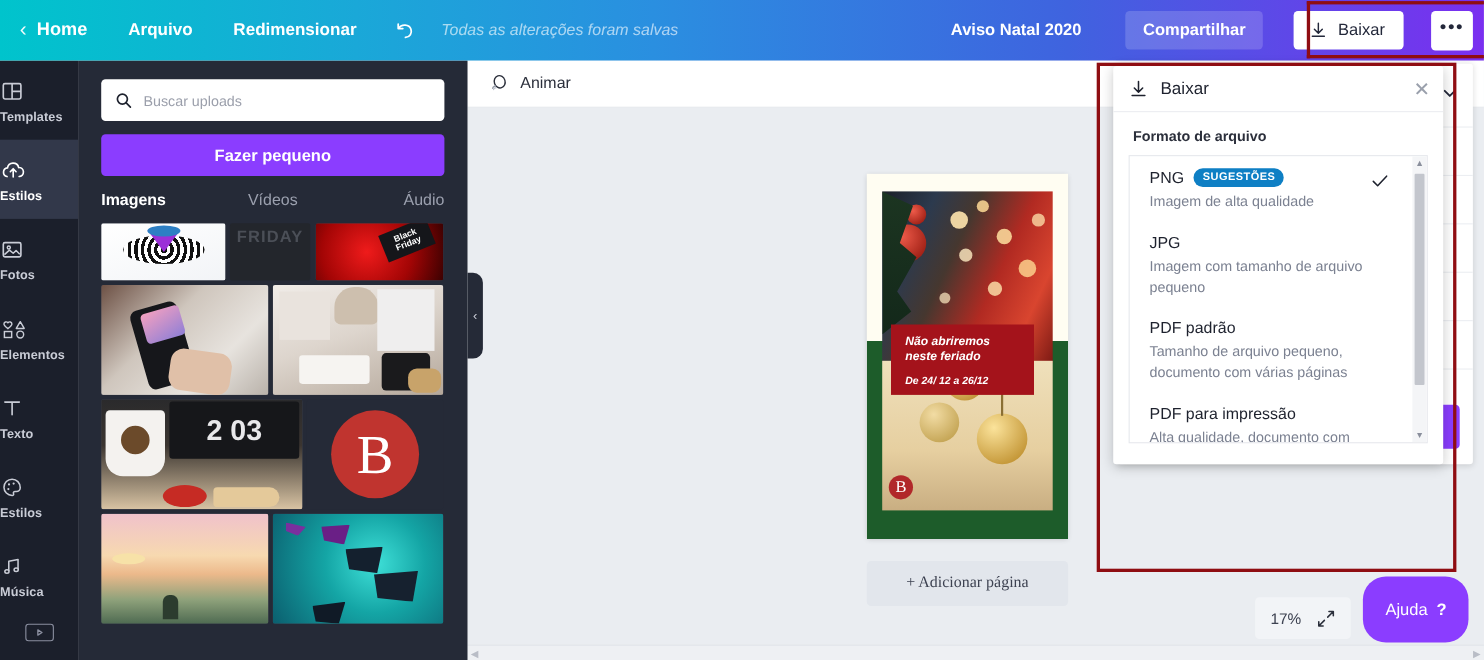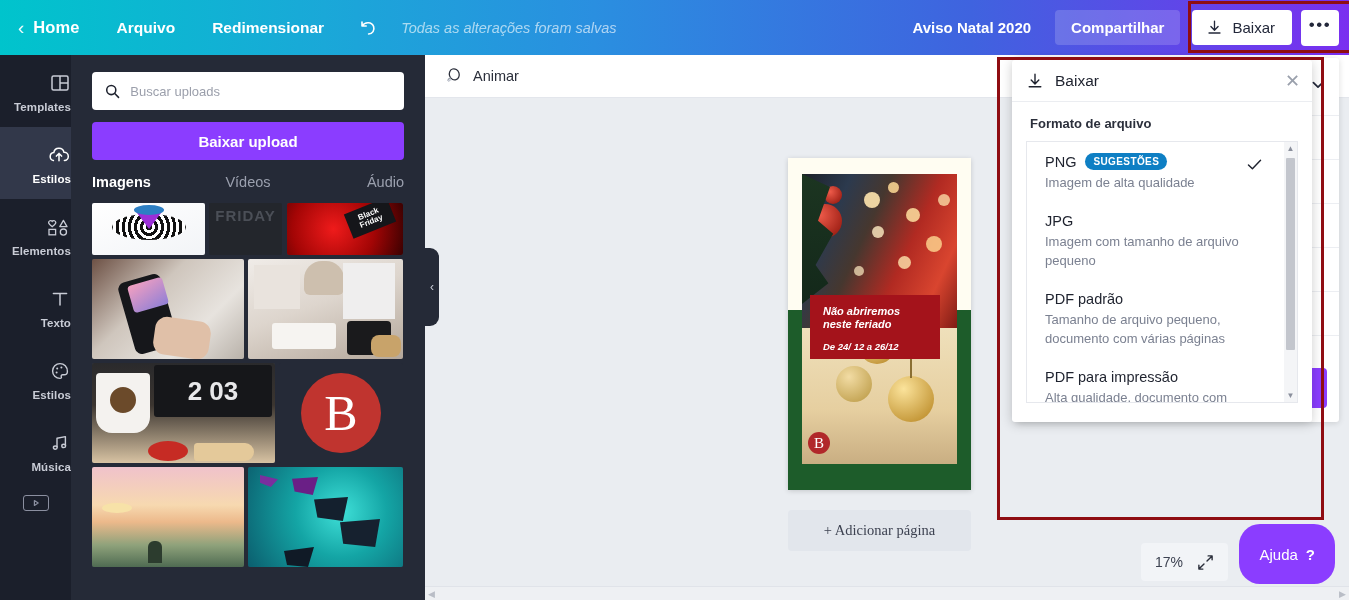--- a/index.html
+++ b/index.html
@@ -30,21 +30,21 @@
     white-space: nowrap;
   }
   .tb-undo {
     margin-left: 33px; cursor: pointer; display: flex; align-items: center;
   }
   .tb-saved {
     margin-left: 22px; font-size: 14.5px; font-style: italic;
     color: rgba(255,255,255,.62); white-space: nowrap;
   }
   .tb-right {
-    margin-left: auto; display: flex; align-items: center; gap: 0;
+    margin-left: auto; display: flex; align-items: center; gap: 16px;
     padding-right: 10px;
   }
   .tb-title {
     font-size: 15px; font-weight: bold; margin-right: 24px; white-space: nowrap;
   }
   .tb-share {
     font-size: 15px; font-weight: bold;
     background: rgba(255,255,255,.17);
     padding: 9px 16px; border-radius: 4px; cursor: pointer;
     white-space: nowrap;
@@ -64,21 +64,21 @@
     padding-bottom: 6px;
   }
 
   
   .rail {
     position: absolute; top: 55px; left: 0; width: 71px; height: 545px;
     background: #1b1f2b; z-index: 30;
   }
   .rail-item {
     width: 71px; height: 72px;
-    display: flex; flex-direction: column; align-items: flex-end; justify-content: center;
+    display: flex; flex-direction: column; align-items: flex-start; justify-content: center;
     gap: 5px; cursor: pointer; color: #c9ccd6;
   }
   .rail-item.active { background: #32384a; color: #fff; }
   .rail-label { font-size: 11.5px; font-weight: bold; letter-spacing: .1px; }
   .rail-ico { display: flex; align-items: center; justify-content: center; height: 26px; }
   .rail-more {
     width: 71px; display:flex; align-items:center; justify-content:center; padding-top: 8px;
   }
   .rail-more-box {
     width: 26px; height: 16px; border: 1.6px solid #8b8fa0; border-radius: 3px;
@@ -291,20 +291,30 @@
       <span class="rail-ico">
         <svg width="24" height="22" viewBox="0 0 24 22">
             <path d="M6.4 16.5 A4 4 0 0 1 6.8 8.6 A5.2 5.2 0 0 1 17 8.3 A3.9 3.9 0 0 1 17.4 16.5" fill="none" stroke="currentColor" stroke-width="1.5" stroke-linecap="round"></path>
             <path d="M12 16.8 L12 9.6 M9.4 12.1 L12 9.4 L14.6 12.1" fill="none" stroke="currentColor" stroke-width="1.5" stroke-linecap="round" stroke-linejoin="round"></path>
           </svg>
       </span>
       <span class="rail-label">Estilos</span>
     </div>
     <div class="rail-item">
       <span class="rail-ico">
+        <svg width="22" height="22" viewBox="0 0 22 22">
+            <rect x="3" y="4.5" width="16" height="13" rx="1.5" fill="none" stroke="currentColor" stroke-width="1.5"></rect>
+            <circle cx="8" cy="9" r="1.4" fill="none" stroke="currentColor" stroke-width="1.3"></circle>
+            <path d="M4 15.5 L8.6 11.4 L12 14.2 L14.6 11.8 L18 15.2" fill="none" stroke="currentColor" stroke-width="1.4" stroke-linejoin="round"></path>
+          </svg>
+      </span>
+      <span class="rail-label">Fotos</span>
+    </div>
+    <div class="rail-item">
+      <span class="rail-ico">
         <svg width="26" height="22" viewBox="0 0 26 22">
             <path d="M7.2 5.4 c-1.3-1.5-3.6-.6-3.6 1.2 c0 1.6 2.2 3.1 3.6 4.1 c1.4-1 3.6-2.5 3.6-4.1 c0-1.8-2.3-2.7-3.6-1.2z" fill="none" stroke="currentColor" stroke-width="1.3"></path>
             <path d="M18.4 4.4 L22 10.6 L14.8 10.6 Z" fill="none" stroke="currentColor" stroke-width="1.3" stroke-linejoin="round"></path>
             <rect x="4" y="13.4" width="6.6" height="5.4" fill="none" stroke="currentColor" stroke-width="1.3"></rect>
             <circle cx="18.4" cy="16.1" r="3.1" fill="none" stroke="currentColor" stroke-width="1.3"></circle>
           </svg>
       </span>
       <span class="rail-label">Elementos</span>
     </div>
     <div class="rail-item">
@@ -346,21 +356,21 @@
   </div>
 
   <div class="panel">
     <div class="search-wrap">
       <svg width="18" height="18" viewBox="0 0 18 18">
         <circle cx="8" cy="8" r="5" fill="none" stroke="#1e222e" stroke-width="1.7"></circle>
         <line x1="11.8" y1="11.8" x2="16" y2="16" stroke="#1e222e" stroke-width="1.7" stroke-linecap="round"></line>
       </svg>
       <input class="search-input" type="text" placeholder="Buscar uploads" style="">
     </div>
-    <div class="upload-btn">Baixar upload</div>
+    <div class="upload-btn">Fazer pequeno</div>
     <div class="tabs">
       <div class="tab active">Imagens</div>
       <div class="tab">Vídeos</div>
       <div class="tab">Áudio</div>
     </div>
 
     <div class="grid">
 
       <div class="thumb" style="left:0;top:0;width:113px;height:52px;">
         <div class="fill" style="background:linear-gradient(160deg,#ffffff 0%,#f2f4f7 100%);position:relative;">

